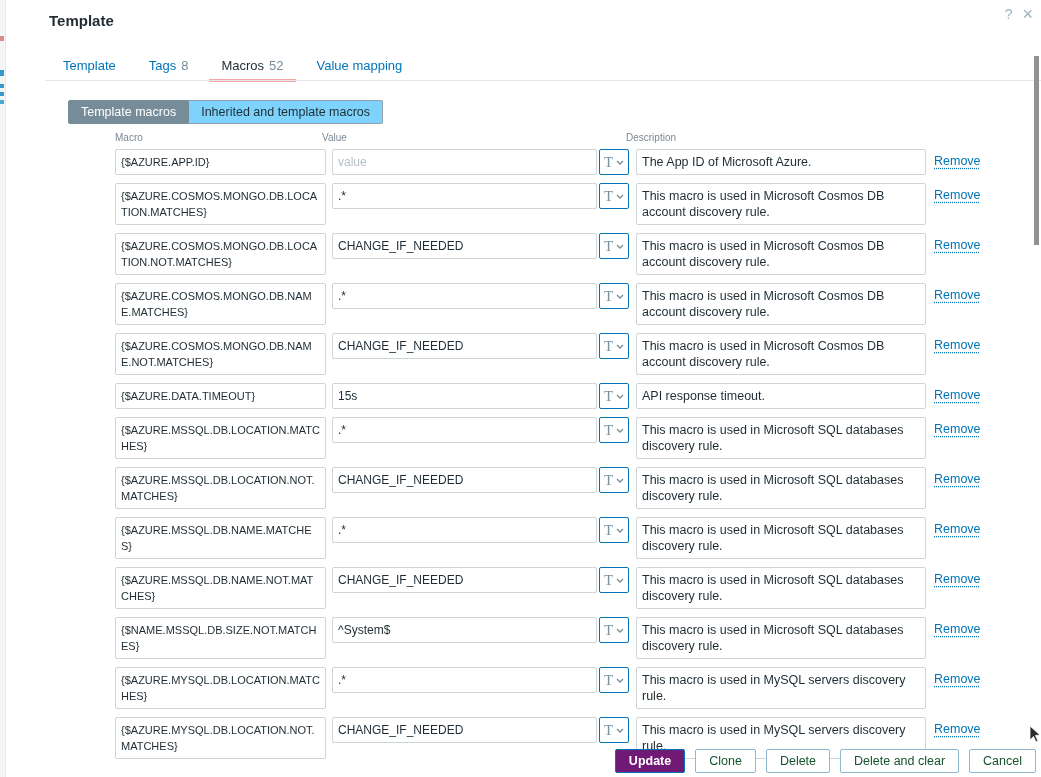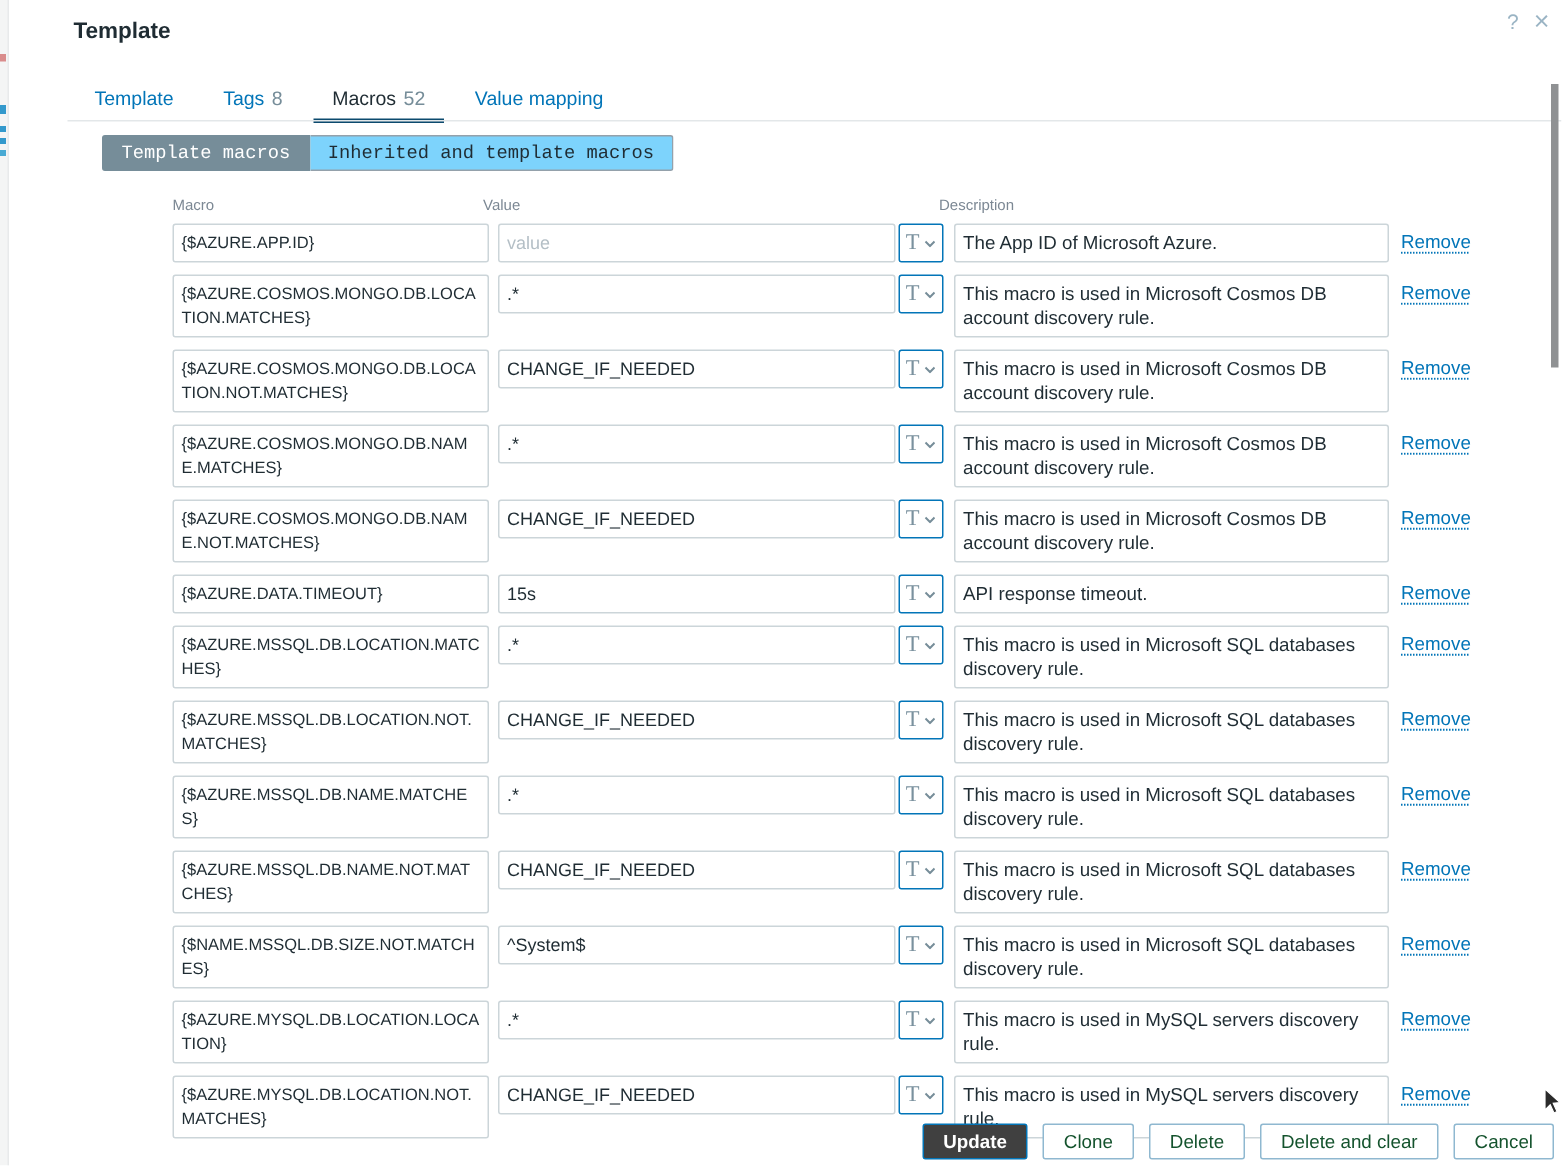--- a/index.html
+++ b/index.html
@@ -21,24 +21,24 @@
   .modal { position:absolute; left:6px; top:0; right:0; bottom:0; background:#fff;margin-left:35px; }
 
   .dlg-title { position:absolute; left:8px; top:12px; font-size:15px; font-weight:bold; color:#1f2c33; }
   .dlg-icons { position:absolute; right:8px; top:6px; display:flex; gap:10px; align-items:center; }
   .help-icon { color:#9ab4c4; font-size:14px; cursor:pointer; }
   .close-icon { color:#9ab4c4; font-size:18px; line-height:14px; cursor:pointer; }
 
   .tabs { position:absolute; left:10px; right:0; top:52px; display:flex; align-items:flex-end; }
   .tab { padding:6px 12px 9px 12px; font-size:13px; color:#0275b8; cursor:pointer; white-space:nowrap; margin-right:9px; }
   .tab .count { color:#768d99; margin-left:5px; }
-  .tab.active { color:#1f2c33; border-bottom:3px solid #0c4a6e; padding-bottom:6px; }
+  .tab.active { color:#1f2c33; border-bottom:3px solid #fca5a5; padding-bottom:6px; }
   .tab-divider { position:absolute; left:4px; right:0; top:80px; height:1px; background:#e3e7e9; }
 
-  .toggle { position:absolute; left:27px; top:90px; display:inline-flex;font-family:Liberation Mono, monospace; }
+  .toggle { position:absolute; left:27px; top:100px; display:inline-flex; }
   .toggle-btn { height:24px; padding:0 12px; font-size:12.5px; display:flex; align-items:center;
     border:1px solid #94a1ab; background:#7dd3fc; color:#1f2c33; cursor:pointer; }
   .toggle-btn.selected { background:#768d99; border-color:#768d99; color:#ffffff; }
   .toggle-btn:first-child { border-radius:2px 0 0 2px; }
   .toggle-btn:last-child { border-radius:0 2px 2px 0; border-left:none; }
 
   .table-area { position:absolute; left:74px; top:132px; right:0; }
   .col-heads { display:flex; font-size:10px; color:#7c8894; margin-bottom:6px; }
   .col-heads .h-macro { width:207px; }
   .col-heads .h-value { width:304px; }
@@ -54,21 +54,21 @@
     border-radius:2px; background:#fff; display:flex; align-items:center; justify-content:center;
     gap:3px; cursor:pointer; flex:none; }
   .tbtn .tglyph { font-family:"Liberation Serif", serif; font-size:15px; color:#7a919e; line-height:1; }
   .desc-box { width:290px; font-size:12.5px; margin-right:8px; min-height:26px; }
   .remove-link { font-size:12.5px; color:#0275b8; text-decoration:underline dotted;
     text-underline-offset:3px; margin-top:5px; cursor:pointer; white-space:nowrap; }
 
   .footer { position:absolute; right:5px; bottom:4px; display:flex; gap:10px; }
   .btn { height:24px; padding:0 13px; font-size:12.5px; border-radius:2px; cursor:pointer;
     background:#fff; color:#14532d; border:1px solid #8fb8d0; }
-  .btn.primary { background:#404040; border-color:#0275b8; color:#fff; font-weight:bold; }
+  .btn.primary { background:#701a75; border-color:#0275b8; color:#fff; font-weight:bold; }
 
   .scroll-thumb { position:absolute; right:2px; top:56px; width:5px; height:189px; background:#8f9193; }
   .cursor-arrow { position:absolute; right:0px; bottom:33px; width:12px; height:19px; }
 </style>
 </head>
 <body>
 
 <div class="bg-strip">
   <div class="bg-frag f1"></div>
   <div class="bg-frag f2"></div>
@@ -257,21 +257,21 @@
       <span class="tglyph">T</span>
       <svg width="8" height="5" viewBox="0 0 8 5">
         <polyline points="1,1 4,4 7,1" fill="none" stroke="#768d99" stroke-width="1.3"></polyline>
       </svg>
     </button>
     <div class="box desc-box">This macro is used in Microsoft SQL databases discovery rule.</div>
     <a class="remove-link">Remove</a>
   </div>
 
   <div class="mrow">
-    <div class="box macro-box">{$AZURE.MYSQL.DB.LOCATION.LOCATION}</div>
+    <div class="box macro-box">{$AZURE.MYSQL.DB.LOCATION.MATCHES}</div>
     <div class="box value-box">.*</div>
     <button class="tbtn">
       <span class="tglyph">T</span>
       <svg width="8" height="5" viewBox="0 0 8 5">
         <polyline points="1,1 4,4 7,1" fill="none" stroke="#768d99" stroke-width="1.3"></polyline>
       </svg>
     </button>
     <div class="box desc-box">This macro is used in MySQL servers discovery rule.</div>
     <a class="remove-link">Remove</a>
   </div>

